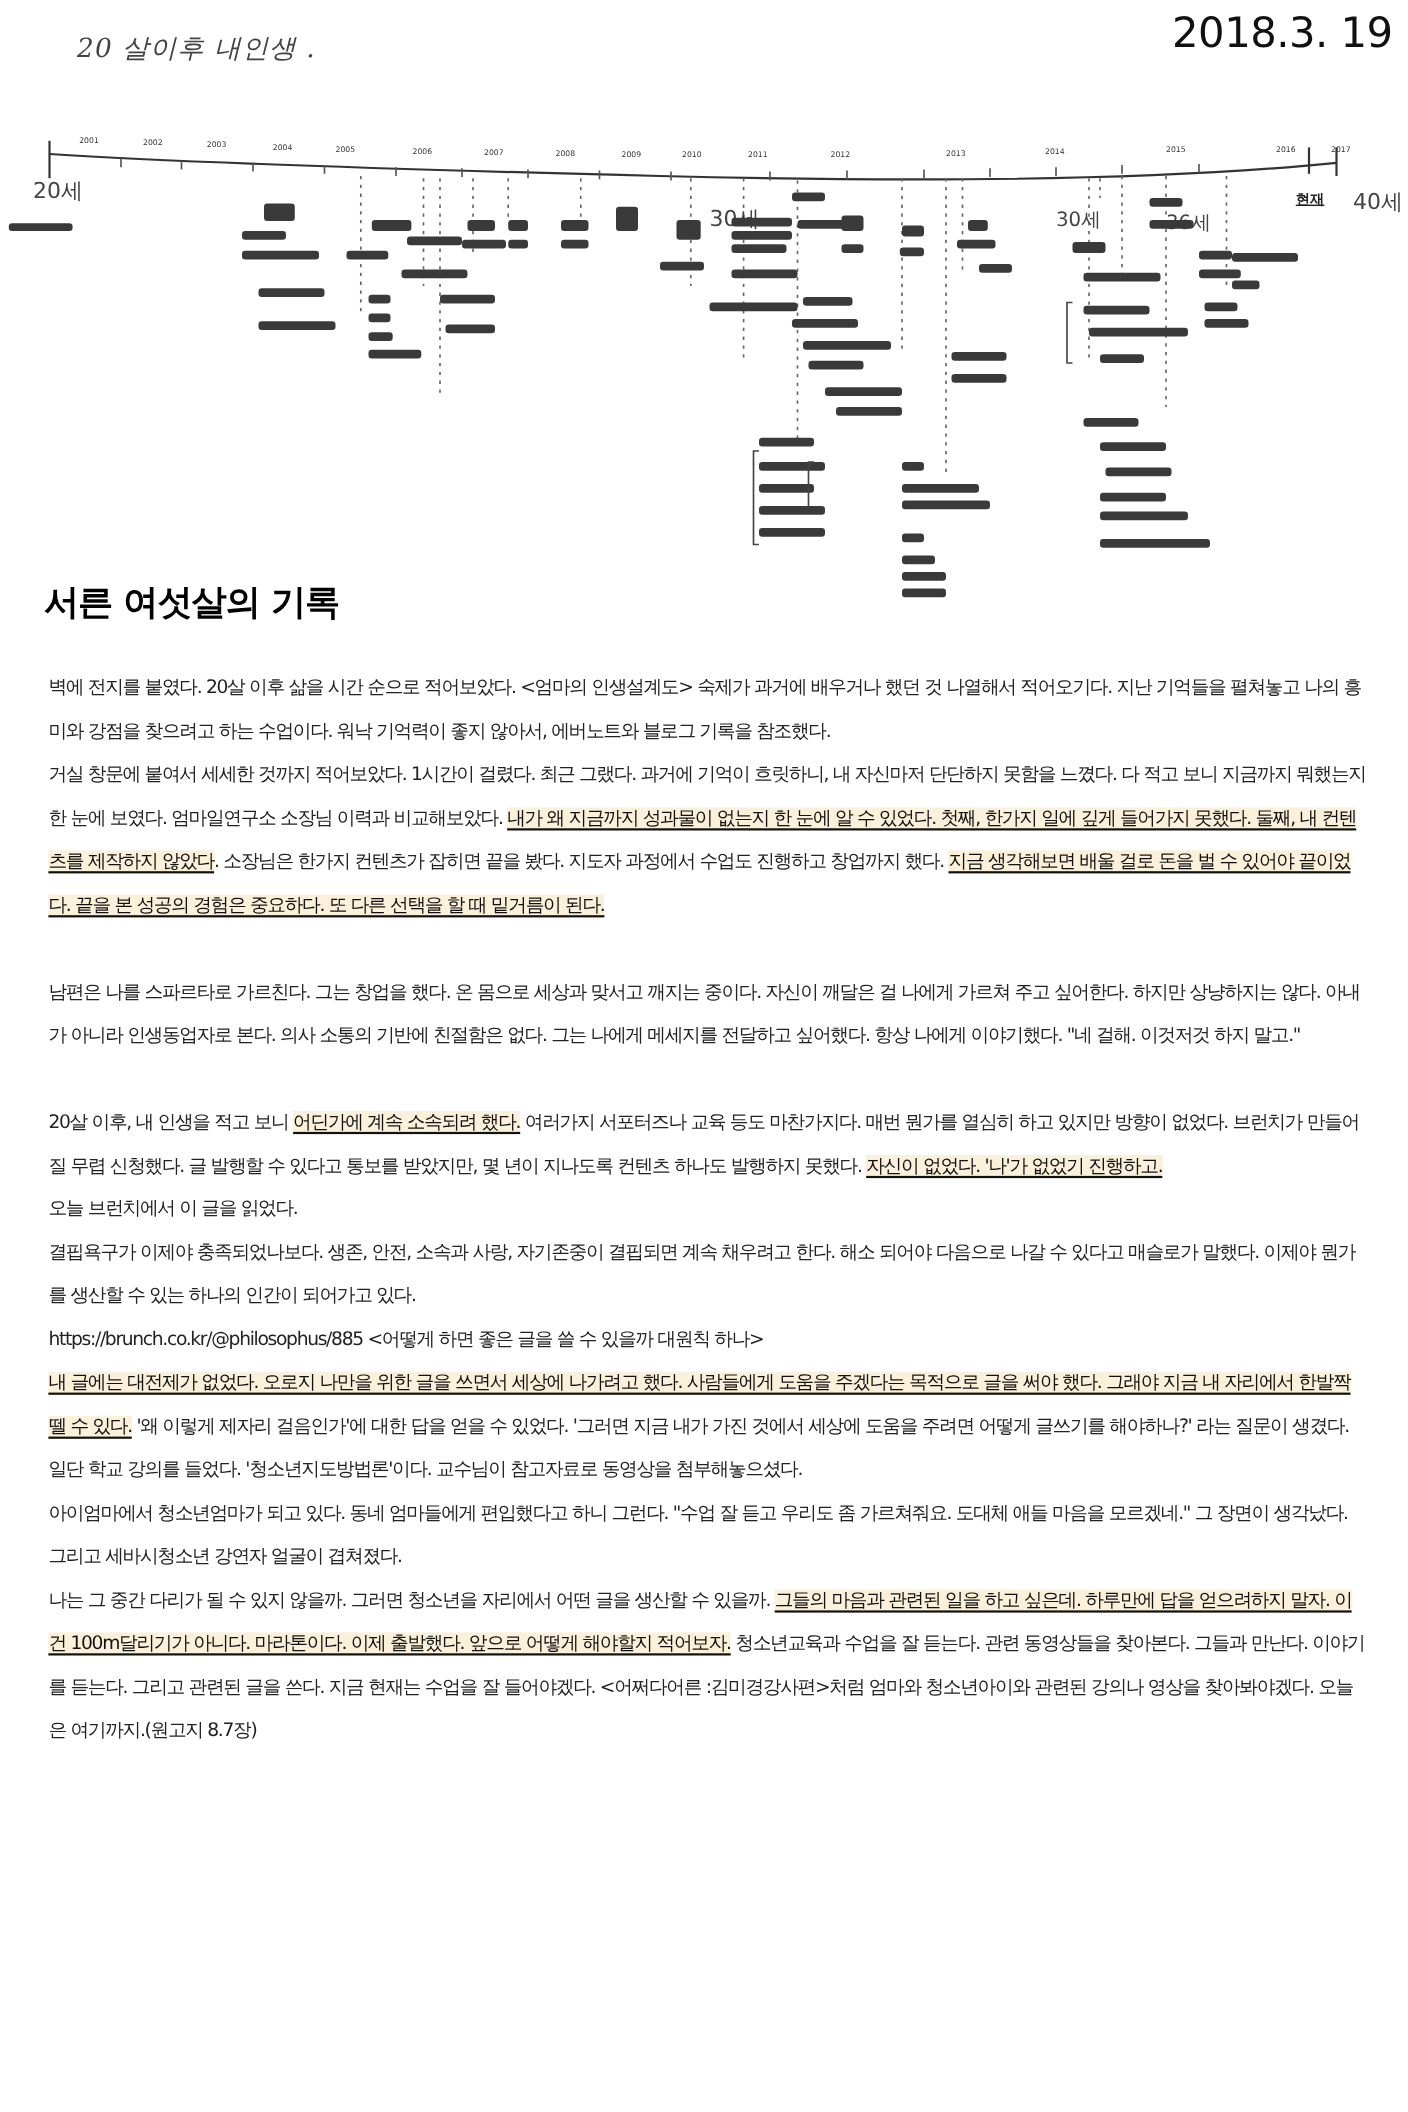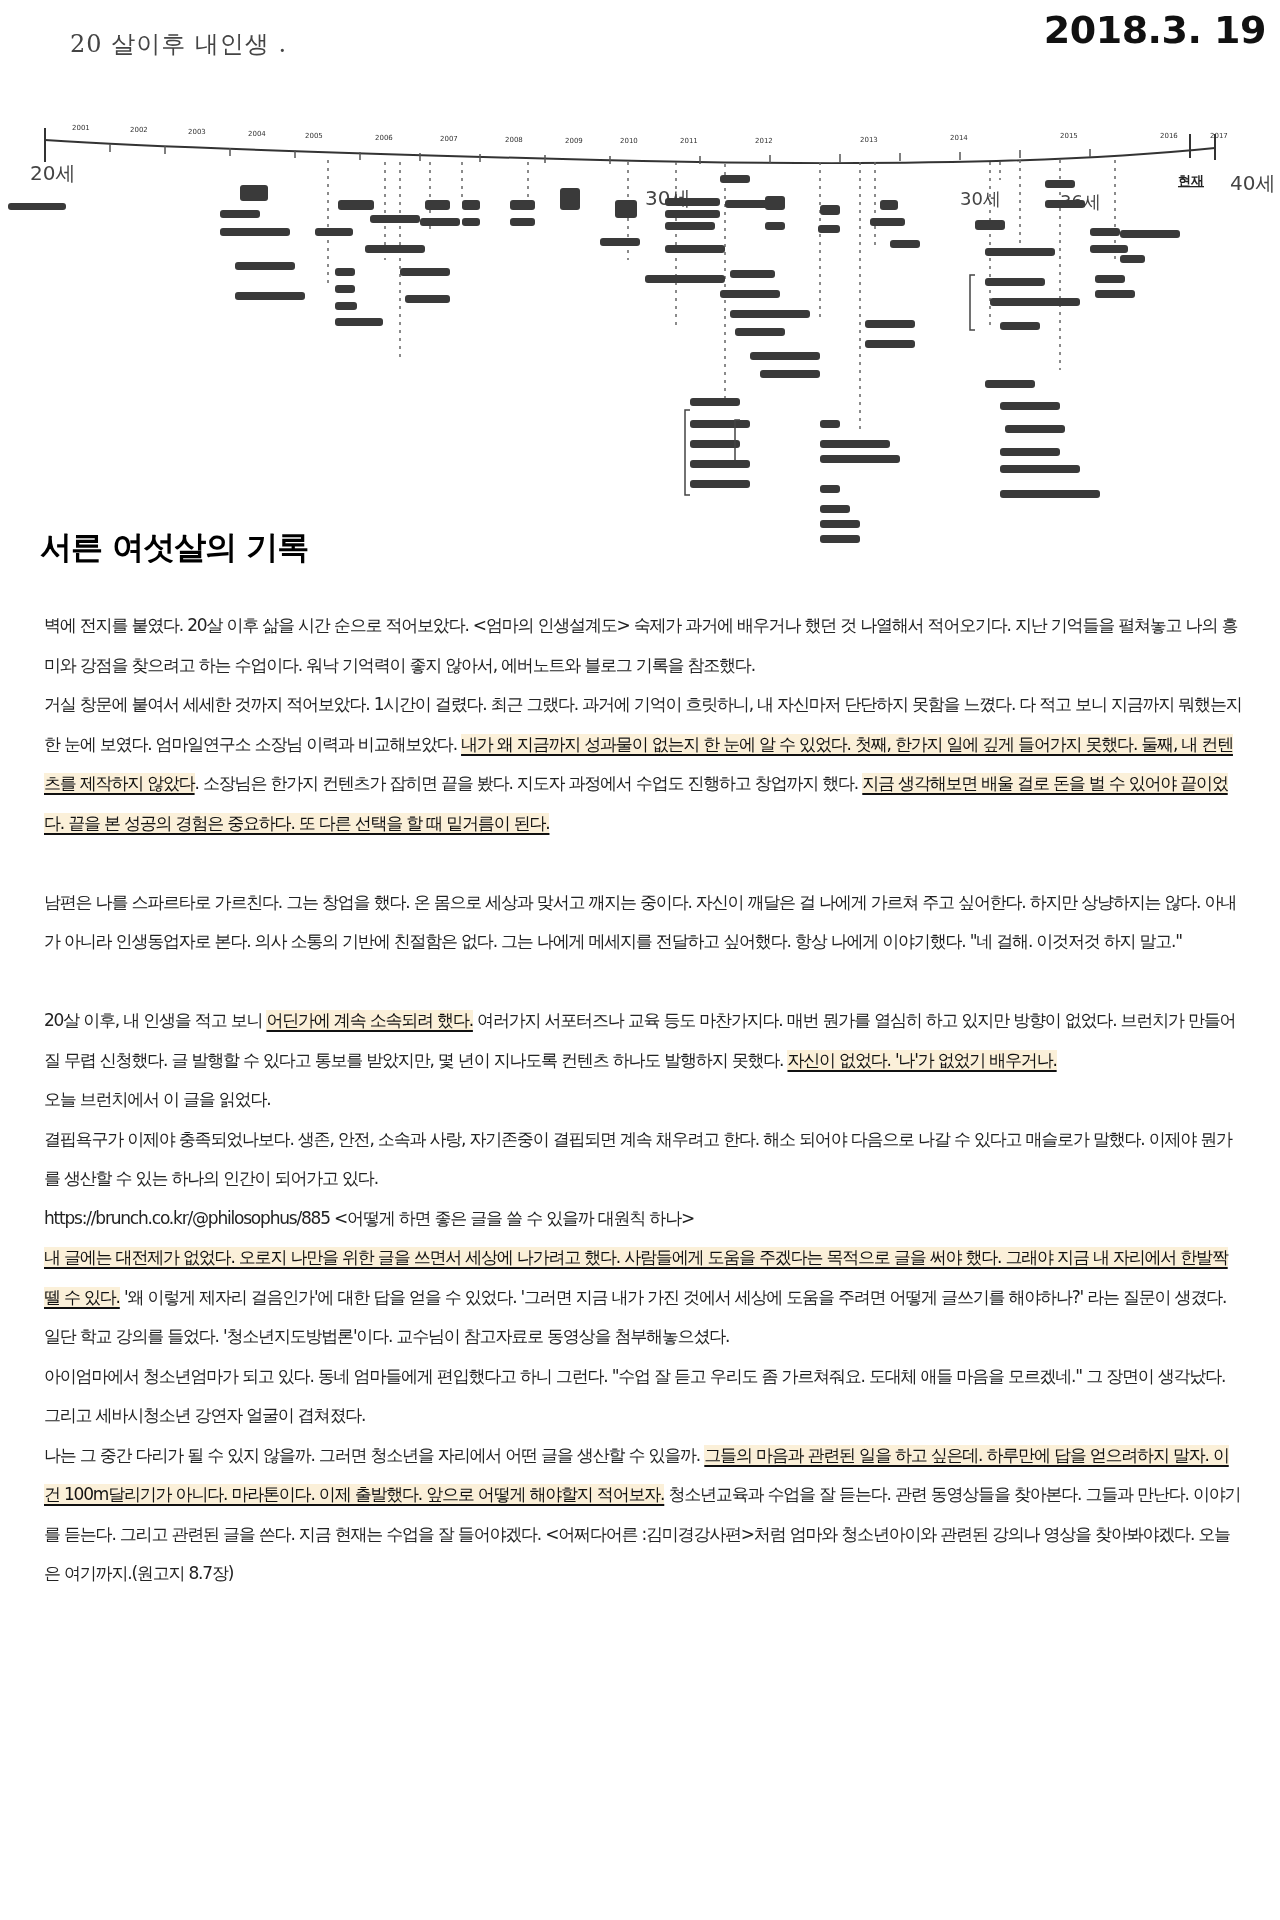--- a/index.html
+++ b/index.html
@@ -1,22 +1,22 @@
 <!DOCTYPE html>
 <html><head>
 <meta charset="utf-8">
 <style>
   html, body { margin: 0; padding: 0; background: #ffffff; }
   body { width: 1280px; height: 1920px; position: relative; overflow: hidden;
          font-family: "DejaVu Sans", "Liberation Sans", sans-serif; color: #1a1a1a; }
   .date { position: absolute; right: 14px; top: 8px; font-size: 38px; letter-spacing: -0.5px;
-          font-family: "DejaVu Sans", sans-serif; color: #111; font-weight: bold; }
+          font-family: "DejaVu Sans", sans-serif; color: #111; }
   .sketch { position: absolute; left: 0; top: 0; width: 1280px; height: 580px; }
   .sketch-title { position: absolute; left: 70px; top: 28px; font-size: 24px; color: #444;
-                  font-family: "DejaVu Serif", serif; letter-spacing: 1px; }
+                  font-family: "DejaVu Serif", serif; font-style: italic; letter-spacing: 1px; }
   .title { position: absolute; left: 40px; top: 505px; font-size: 32px; font-weight: bold;
            letter-spacing: -1px; color: #000; }
   .article { position: absolute; left: 44px; top: 606px; width: 1200px; font-size: 17px;
              line-height: 39.5px; letter-spacing: -1.2px; color: #222; }
   .article p { margin: 0; }
   .article .gap { height: 39.5px; }
   .hl { background: #fbf0d9; text-decoration: underline; text-underline-offset: 4px;
         text-decoration-thickness: 1.5px; color: #111; }
   .link { color: #222; margin-top: 35px; }
   svg text { font-family: "DejaVu Sans", sans-serif; }
@@ -186,20 +186,20 @@
 </div>
 
 <h1 class="title">서른 여섯살의 기록</h1>
 
 <div class="article">
   <p><span> 벽에 전지를 붙였다. 20살 이후 삶을 시간 순으로 적어보았다. &lt;엄마의 인생설계도&gt; 숙제가 과거에 배우거나 했던 것 나열해서 적어오기다. 지난 기억들을 펼쳐놓고 나의 흥미와 강점을 찾으려고 하는 수업이다. 워낙 기억력이 좋지 않아서, 에버노트와 블로그 기록을 참조했다.</span></p>
   <p><span>거실 창문에 붙여서 세세한 것까지 적어보았다. 1시간이 걸렸다. 최근 그랬다. 과거에 기억이 흐릿하니, 내 자신마저 단단하지 못함을 느꼈다. 다 적고 보니 지금까지 뭐했는지 한 눈에 보였다. 엄마일연구소 소장님 이력과 비교해보았다. </span><span class="hl">내가 왜 지금까지 성과물이 없는지 한 눈에 알 수 있었다. 첫째, 한가지 일에 깊게 들어가지 못했다. 둘째, 내 컨텐츠를 제작하지 않았다</span><span>. 소장님은 한가지 컨텐츠가 잡히면 끝을 봤다. 지도자 과정에서 수업도 진행하고 창업까지 했다. </span><span class="hl">지금 생각해보면 배울 걸로 돈을 벌 수 있어야 끝이었다. 끝을 본 성공의 경험은 중요하다. 또 다른 선택을 할 때 밑거름이 된다.</span></p>
   <div class="gap"></div>
   <p><span>남편은 나를 스파르타로 가르친다. 그는 창업을 했다. 온 몸으로 세상과 맞서고 깨지는 중이다. 자신이 깨달은 걸 나에게 가르쳐 주고 싶어한다. 하지만 상냥하지는 않다. 아내가 아니라 인생동업자로 본다. 의사 소통의 기반에 친절함은 없다. 그는 나에게 메세지를 전달하고 싶어했다. 항상 나에게 이야기했다. "네 걸해. 이것저것 하지 말고."</span></p>
   <div class="gap"></div>
-  <p><span>20살 이후, 내 인생을 적고 보니 </span><span class="hl">어딘가에 계속 소속되려 했다.</span><span> 여러가지 서포터즈나 교육 등도 마찬가지다. 매번 뭔가를 열심히 하고 있지만 방향이 없었다. 브런치가 만들어질 무렵 신청했다. 글 발행할 수 있다고 통보를 받았지만, 몇 년이 지나도록 컨텐츠 하나도 발행하지 못했다. </span><span class="hl">자신이 없었다. '나'가 없었기 배우거나.</span></p>
+  <p><span>20살 이후, 내 인생을 적고 보니 </span><span class="hl">어딘가에 계속 소속되려 했다.</span><span> 여러가지 서포터즈나 교육 등도 마찬가지다. 매번 뭔가를 열심히 하고 있지만 방향이 없었다. 브런치가 만들어질 무렵 신청했다. 글 발행할 수 있다고 통보를 받았지만, 몇 년이 지나도록 컨텐츠 하나도 발행하지 못했다. </span><span class="hl">자신이 없었다. '나'가 없었기 진행하고.</span></p>
   <p><span>오늘 브런치에서 이 글을 읽었다.</span></p>
   <p><span>결핍욕구가 이제야 충족되었나보다. 생존, 안전, 소속과 사랑, 자기존중이 결핍되면 계속 채우려고 한다. 해소 되어야 다음으로 나갈 수 있다고 매슬로가 말했다. 이제야 뭔가를 생산할 수 있는 하나의 인간이 되어가고 있다.</span></p>
   <p><span class="link">https://brunch.co.kr/@philosophus/885</span><span> &lt;어떻게 하면 좋은 글을 쓸 수 있을까 대원칙 하나&gt;</span></p>
   <p><span class="hl">내 글에는 대전제가 없었다. 오로지 나만을 위한 글을 쓰면서 세상에 나가려고 했다. 사람들에게 도움을 주겠다는 목적으로 글을 써야 했다. 그래야 지금 내 자리에서 한발짝 뗄 수 있다.</span><span> '왜 이렇게 제자리 걸음인가'에 대한 답을 얻을 수 있었다. '그러면 지금 내가 가진 것에서 세상에 도움을 주려면 어떻게 글쓰기를 해야하나?' 라는 질문이 생겼다. 일단 학교 강의를 들었다. '청소년지도방법론'이다. 교수님이 참고자료로 동영상을 첨부해놓으셨다.</span></p>
   <p><span>아이엄마에서 청소년엄마가 되고 있다. 동네 엄마들에게 편입했다고 하니 그런다. "수업 잘 듣고 우리도 좀 가르쳐줘요. 도대체 애들 마음을 모르겠네." 그 장면이 생각났다. 그리고 세바시청소년 강연자 얼굴이 겹쳐졌다.</span></p>
   <p><span>나는 그 중간 다리가 될 수 있지 않을까. 그러면 청소년을 자리에서 어떤 글을 생산할 수 있을까. </span><span class="hl">그들의 마음과 관련된 일을 하고 싶은데. 하루만에 답을 얻으려하지 말자. 이건 100m달리기가 아니다. 마라톤이다. 이제 출발했다. 앞으로 어떻게 해야할지 적어보자.</span><span> 청소년교육과 수업을 잘 듣는다. 관련 동영상들을 찾아본다. 그들과 만난다. 이야기를 듣는다. 그리고 관련된 글을 쓴다. 지금 현재는 수업을 잘 들어야겠다. &lt;어쩌다어른 :김미경강사편&gt;처럼 엄마와 청소년아이와 관련된 강의나 영상을 찾아봐야겠다. 오늘은 여기까지.(원고지 8.7장)</span></p>
 </div>
 
 </body></html>

